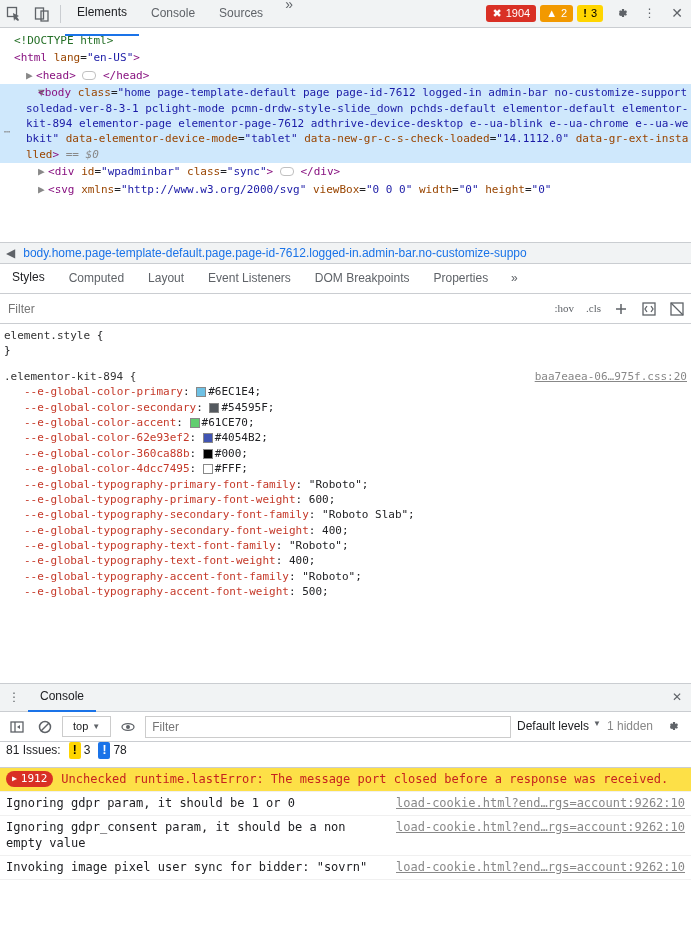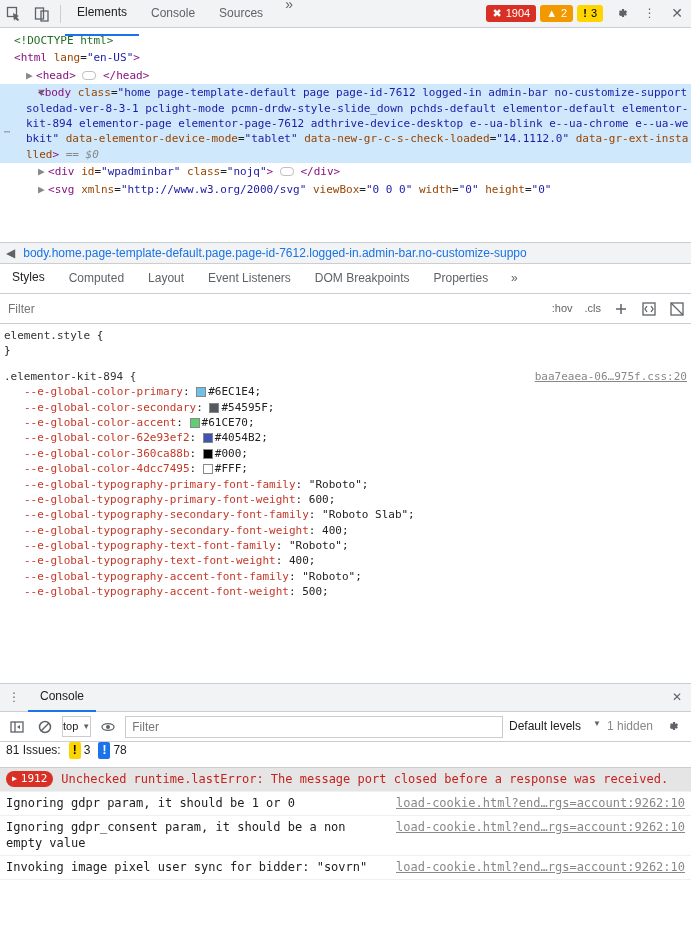--- a/index.html
+++ b/index.html
@@ -41,43 +41,43 @@
 .crumb{display:flex;align-items:center;height:22px;border-top:1px solid var(--bord);border-bottom:1px solid var(--bord);background:var(--bar);padding:0 6px;overflow:hidden}
 .crumb .chev{color:var(--sub);margin-right:8px}
 .crumb .path{color:var(--sel);font-size:12px;white-space:nowrap;overflow:hidden}
 
 
 .stylesbar{display:flex;align-items:center;height:30px;border-bottom:1px solid var(--bord);background:#fff}
 .stylesbar .stab{padding:0 12px;display:flex;align-items:center;height:38px;color:var(--sub);cursor:pointer;font-size:12px}
 .stylesbar .stab.active{color:var(--txt);border-bottom:2px solid var(--sel)}
 .filterrow{display:flex;align-items:center;height:30px;border-bottom:1px solid var(--bord)}
 .filterrow input{flex:1;border:none;outline:none;padding:0 8px;font-size:12px;color:#999;height:28px}
-.filtertoken{padding:0 6px;color:#5f6368;font-family:Liberation Sans, sans-serif;font-size:11px;cursor:pointer}
+.filtertoken{padding:0 6px;color:#5f6368;font-family:Liberation Serif, serif;font-size:11px;cursor:pointer}
 .stylesbody{flex:1;overflow:hidden;padding:2px 4px}
 .rule{margin:2px 0 10px}
 .selectorline{display:flex;justify-content:space-between;align-items:baseline}
 .selector{color:#333}
 .srclink{color:#888;font-size:11px;text-decoration:underline;cursor:pointer}
 .props{padding-left:20px}
 .prop{white-space:pre}
 .pn{color:var(--red)}
 .sw{display:inline-block;width:10px;height:10px;border:1px solid #888;vertical-align:middle;margin-right:2px}
 
 
 .drawer{border-top:1px solid var(--bord);display:flex;flex-direction:column;height:244px}
 .drawerhead{display:flex;align-items:center;height:28px;background:var(--bar);border-bottom:1px solid var(--bord)}
 .drawertab{padding:0 12px;height:28px;display:flex;align-items:center;border-bottom:2px solid var(--sel);color:var(--txt);font-size:12px}
 .consfilter{display:flex;align-items:center;height:30px;border-bottom:1px solid var(--bord);gap:6px;padding:0 6px}
-.sel-top{border:1px solid #ccc;padding:2px 0;font-size:11px;display:inline-flex;align-items:center;gap:4px}
+.sel-top{border:1px solid #ccc;padding:2px 10px;font-size:11px;display:inline-flex;align-items:center;gap:4px}
 .consfilter input{flex:1;border:1px solid #ccc;padding:3px 6px;font-size:12px;height:22px;outline:none}
 .issuesrow{display:flex;align-items:flex-start;height:26px;border-bottom:1px solid var(--bord);padding:0 6px;gap:8px;font-size:12px}
 .issuesrow .ipill{display:inline-flex;align-items:center;gap:3px;font-size:12px}
 .conslog{flex:1;overflow:hidden;font-size:12px}
 .msg{display:flex;padding:3px 6px;border-bottom:1px solid #f0f0f0;align-items:flex-start}
-.msg.error{background:#e5e5e5;color:#c5221f}
+.msg.error{background:#fde047;color:#c5221f}
 .msg .body{flex:1;padding-right:8px}
 .msg .src{color:#888;text-decoration:underline;cursor:pointer;white-space:nowrap}
 .errbadge{display:inline-flex;align-items:center;background:#d93025;color:#fff;border-radius:9px;padding:0 6px;height:16px;font-size:11px;margin-right:8px}
 .errbadge::before{content:"▶";font-size:8px;margin-right:4px}
 .cogwrap{width:26px;display:flex;justify-content:center}
 svg{display:block}
 .tri{font-size:8px;color:#5f6368}
 </style>
 </head>
 <body>
@@ -129,21 +129,21 @@
       <span style="font-size:14px">✕</span>
     </span>
 </div>
 
 <div class="domwrap mono">
   <div class="domedge">⋯</div>
   <div class="line"><span class="cm">&lt;!DOCTYPE html&gt;</span></div>
   <div class="line"><span class="tag">&lt;<span>html</span></span> <span class="an">lang</span>=<span class="av">"<span>en-US</span>"</span><span class="tag">&gt;</span></div>
   <div class="line" style="padding-left:26px"><span class="twist">▶</span><span class="tag">&lt;<span>head</span>&gt;</span> <span class="ellip"></span> <span class="tag">&lt;/<span>head</span>&gt;</span></div>
   <div class="line sel" style="padding-left: 26px; white-space: pre-wrap; text-indent: 0px; word-break: break-all;"><span class="twist" style="padding-left:12px">▼</span><span class="tag">&lt;<span>body</span></span> <span class="an">class</span>=<span class="av">"<span style="white-space:pre-wrap">home page-template-default page page-id-7612 logged-in admin-bar no-customize-support soledad-ver-8-3-1 pclight-mode pcmn-drdw-style-slide_down pchds-default elementor-default elementor-kit-894 elementor-page elementor-page-7612 adthrive-device-desktop e--ua-blink e--ua-chrome e--ua-webkit</span>"</span> <span class="an">data-elementor-device-mode</span>=<span class="av">"<span>tablet</span>"</span> <span class="an">data-new-gr-c-s-check-loaded</span>=<span class="av">"<span>14.1112.0</span>"</span> <span class="an">data-gr-ext-installed</span><span class="tag">&gt;</span> <span class="eq0">== $0</span></div>
-  <div class="line" style="padding-left:38px"><span class="twist">▶</span><span class="tag">&lt;<span>div</span></span> <span class="an">id</span>=<span class="av">"<span>wpadminbar</span>"</span> <span class="an">class</span>=<span class="av">"<span>nojq</span>"</span><span class="tag">&gt;</span> <span class="ellip"></span> <span class="tag">&lt;/<span>div</span>&gt;</span></div>
+  <div class="line" style="padding-left:38px"><span class="twist">▶</span><span class="tag">&lt;<span>div</span></span> <span class="an">id</span>=<span class="av">"<span>wpadminbar</span>"</span> <span class="an">class</span>=<span class="av">"<span>sync</span>"</span><span class="tag">&gt;</span> <span class="ellip"></span> <span class="tag">&lt;/<span>div</span>&gt;</span></div>
   <div class="line" style="padding-left:38px"><span class="twist">▶</span><span class="tag">&lt;<span>svg</span></span> <span class="an">xmlns</span>=<span class="av">"<span>http://www.w3.org/2000/svg</span>"</span> <span class="an">viewBox</span>=<span class="av">"<span>0 0 0</span>"</span> <span class="an">width</span>=<span class="av">"<span>0</span>"</span> <span class="an">height</span>=<span class="av">"<span>0</span>"</span></div>
 </div>
 
 <div class="crumb">
   <span class="chev">◀</span>
   <span class="path">body.home.page-template-default.page.page-id-7612.logged-in.admin-bar.no-customize-suppo</span>
 </div>
 
 <div class="stylesbar">
   <div class="stab active">Styles</div>
@@ -238,21 +238,21 @@
         <span>top</span> 
         <span class="tri">▼</span>
       </span>
     <span class="iconbtn" style="width:22px">
         <svg viewBox="0 0 16 16" fill="currentColor">
           <ellipse cx="8" cy="8" rx="6" ry="3.3" fill="none" stroke="currentColor" stroke-width="1.3"></ellipse>
           <circle cx="8" cy="8" r="2"></circle>
         </svg>
       </span>
     <input placeholder="Filter" style="">
-    <span style="display:inline-flex;align-items:flex-start;gap:12px">
+    <span style="display:inline-flex;align-items:flex-start;gap:4px">
         <span>Default levels</span> 
         <span class="tri">▼</span>
       </span>
     <span style="color:#888">1 hidden</span>
     <span class="cogwrap">
         <span class="iconbtn">
           <svg viewBox="0 0 16 16" fill="currentColor">
             <path d="M8 10a2 2 0 100-4 2 2 0 000 4zm6-2l-1.3-.4v-.2L14 6l-1-1.7-1.5.6-.2-.1L11 3H9l-.3 1.8-.2.1L7 4.3 6 6l1.3 1.4v.2L6 8l1 1.7 1.5-.6.2.1L9 11h2l.3-1.8.2-.1L13 9.7 14 8z"></path>
           </svg>
         </span>

